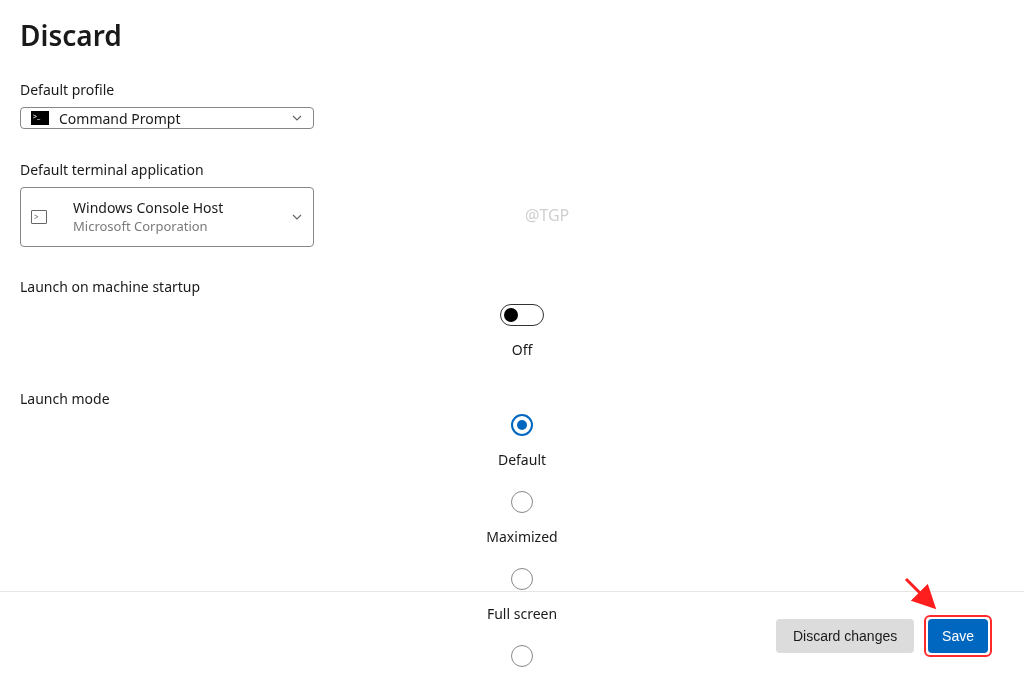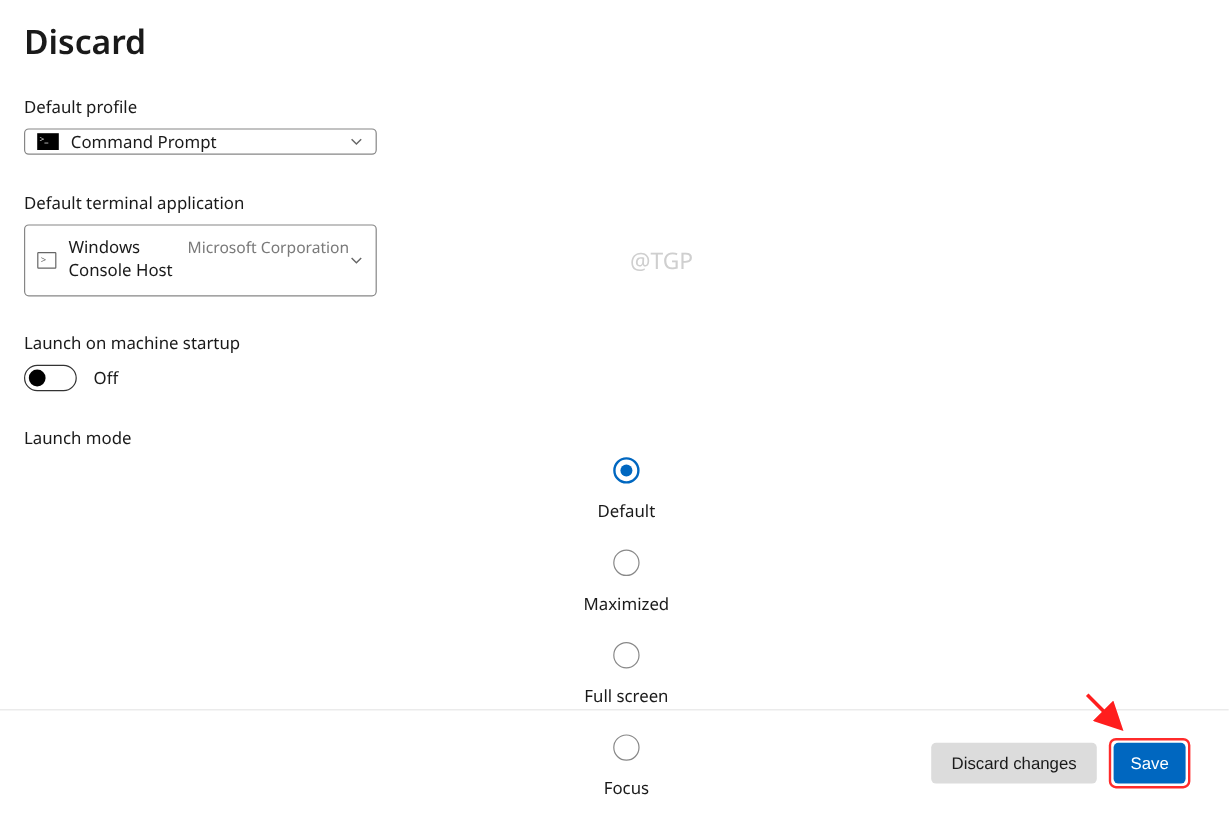--- a/index.html
+++ b/index.html
@@ -79,35 +79,37 @@
       font-size: 14px;
       color: #1a1a1a;
       flex: 1;
     }
     .dropdown-sub {
       font-size: 13px;
       color: #7a7a7a;
     }
     .dropdown-text-stack {
       display: flex;
-      flex-direction: row;
+      flex-direction: column;
       flex: 1;
       line-height: 1.35;
+      margin-left: 16px;
     }
     .chevron {
       width: 12px;
       height: 12px;
       flex-shrink: 0;
     }
     .chevron svg { display: block; }
 
     .toggle-row {
       display: flex;
       align-items: center;
       gap: 14px;
+      flex-direction: column;
     }
     .toggle {
       width: 44px;
       height: 22px;
       border: 1px solid #333;
       border-radius: 11px;
       position: relative;
       background: #fff;
       cursor: pointer;
       flex-shrink: 0;
@@ -164,21 +166,21 @@
     .radio-label {
       font-size: 14px;
       color: #1a1a1a;
     }
 
     .watermark {
       position: absolute;
       top: 204px;
       left: 525px;
       color: #cfcfcf;
-      font-size: 19px;
+      font-size: 16px;
       pointer-events: none;
     }
 
     .footer {
       position: absolute;
       left: 0;
       right: 0;
       bottom: 0;
       height: 88px;
       border-top: 1px solid #e6e6e6;

